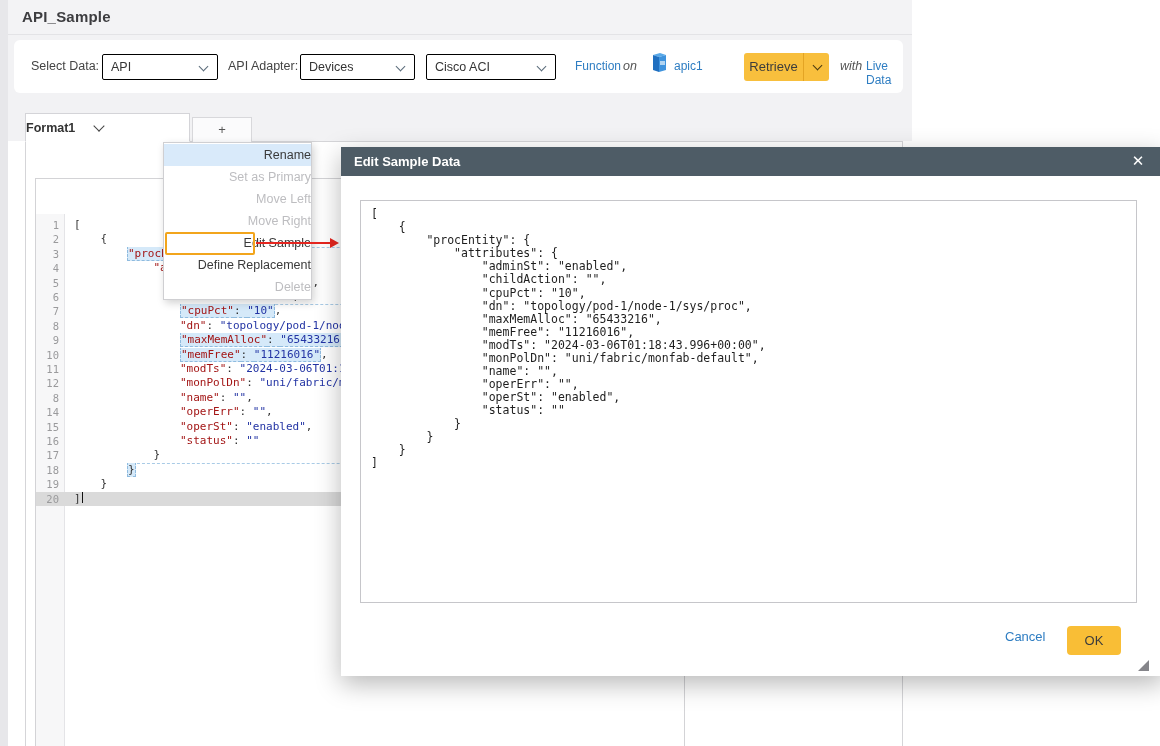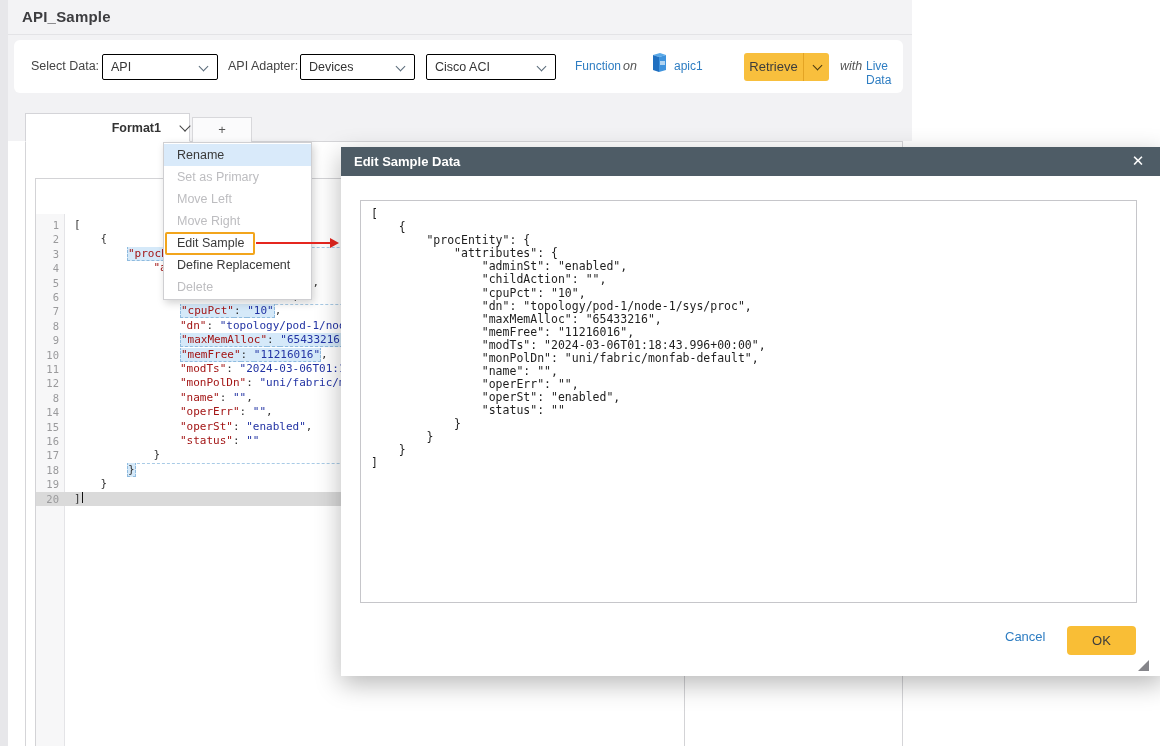--- a/index.html
+++ b/index.html
@@ -21,21 +21,21 @@
           font-size:12.5px;color:#333;line-height:24px;padding:0 8px;box-sizing:border-box;}
   .chev{position:absolute;right:10px;top:8px;width:6px;height:6px;border-right:1.5px solid #5a6b7a;border-bottom:1.5px solid #5a6b7a;transform:rotate(45deg);}
   .device-icon{position:absolute;left:638px;top:13px;}
   .retrieve{position:absolute;left:730px;top:13px;width:85px;height:28px;background:#f8bf3d;border-radius:3px;display:flex;cursor:pointer;}
   .ret-main{flex:1;text-align:center;line-height:28px;font-size:13px;color:#3c3c3c;}
   .ret-split{width:25px;border-left:1px solid #e3a424;position:relative;}
   .ret-split .chev{right:8px;top:9px;border-color:#4a3a10;}
 
   
   .tab-format{position:absolute;left:25px;top:113px;width:165px;height:29px;background:#fff;border:1px solid #d4d4d8;border-bottom:1px solid #fff;
-              z-index:2;display:flex;align-items:center;justify-content:flex-end;gap:20px;font-size:12.5px;font-weight:700;color:#333;box-sizing:border-box;cursor:pointer;}
+              z-index:2;display:flex;align-items:center;justify-content:flex-start;gap:20px;font-size:12.5px;font-weight:700;color:#333;box-sizing:border-box;cursor:pointer;}
   .tab-chev{width:7px;height:7px;border-right:1.6px solid #444;border-bottom:1.6px solid #444;transform:rotate(45deg);margin-top:-3px;}
   .tab-add{position:absolute;left:192px;top:117px;width:60px;height:25px;background:#fbfbfc;border:1px solid #d8d8db;border-bottom:none;
            z-index:2;text-align:center;line-height:23px;font-size:13px;color:#555;box-sizing:border-box;cursor:pointer;}
   .main-panel{position:absolute;left:25px;top:141px;width:878px;height:605px;background:#fff;border:1px solid #d5d5d8;border-bottom:none;box-sizing:border-box;}
   .editor-panel{position:absolute;left:35px;top:178px;width:650px;height:568px;background:#fff;border:1px solid #d3d3d6;border-bottom:none;box-sizing:border-box;}
   .device-select{position:absolute;left:37px;top:186px;width:214px;height:26px;border:1px solid #c9c9ce;background:#fff;
                  font-size:12.5px;color:#333;line-height:24px;padding:0 8px;box-sizing:border-box;z-index:1;}
 
   
   .gutter-bg{position:absolute;left:36px;top:214px;width:28px;height:532px;background:#f7f7f8;border-right:1px solid #e4e4e7;}
@@ -49,41 +49,41 @@
   .tok.pl{color:#333;}
   .tok.h{background:#d5e9f9;border-top:1px dashed #8fbbdf;border-bottom:1px dashed #8fbbdf;}
   .tok.hs{border-left:1px dashed #8fbbdf;}
   .tok.he{border-right:1px dashed #8fbbdf;}
   .dashline{position:absolute;top:0;right:0;border-top:1px dashed #a9cbe6;height:0;}
   .cursor{display:inline-block;width:1px;height:11px;background:#111;vertical-align:-1px;margin-left:1px;}
 
   
   .ctx-menu{position:absolute;left:163px;top:142px;width:149px;background:#fff;border:1px solid #cfcfd2;
             box-shadow:2px 3px 8px rgba(0,0,0,.18);z-index:5;box-sizing:border-box;padding:1px 0;}
-  .ctx-item{height:22px;line-height:22px;padding-left:13px;font-size:12.5px;color:#3a3a3a;position:relative;cursor:pointer;}
+  .ctx-item{height:22px;line-height:22px;padding-left:13px;font-size:12.5px;color:#3a3a3a;position:relative;cursor:pointer;text-align:right;}
   .ctx-item.hover{background:#d9eafa;}
   .ctx-item.disabled{color:#bdbdc0;cursor:default;}
   .mark-box{position:absolute;left:1px;top:0;width:86px;height:19px;border:2px solid #f2a51c;border-radius:2px;}
 
   
   .arrow-line{position:absolute;left:256px;top:242px;width:74px;height:2px;background:#e5261f;z-index:6;}
   .arrow-head{position:absolute;left:330px;top:238px;width:0;height:0;border-left:9px solid #e5261f;
               border-top:5px solid transparent;border-bottom:5px solid transparent;z-index:6;}
 
   
   .modal{position:absolute;left:341px;top:147px;width:823px;height:529px;background:#fff;z-index:10;
          box-shadow:0 8px 24px rgba(0,0,0,.28);}
   .modal-header{height:29px;background:#4e5c66;color:#fff;font-size:13px;font-weight:700;line-height:29px;padding-left:13px;position:relative;}
   .modal-close{position:absolute;right:16px;top:0;width:20px;height:29px;line-height:28px;text-align:center;color:#fff;
                font-size:15px;font-weight:400;cursor:pointer;}
   .modal-textarea{position:absolute;left:19px;top:53px;width:777px;height:403px;border:1px solid #c6c6ca;box-sizing:border-box;
                   background:#fff;padding:7px 10px;overflow:hidden;cursor:text;}
   .modal-textarea pre{margin:0;font:11.5px/13.1px "DejaVu Sans Mono",monospace;color:#1e1e1e;white-space:pre;}
   .modal-cancel{position:absolute;left:664px;top:482px;font-size:13px;color:#2e7dc2;cursor:pointer;}
-  .modal-ok{position:absolute;left:726px;top:479px;width:69px;height:29px;background:#f9be36;border-radius:4px;
+  .modal-ok{position:absolute;left:726px;top:479px;width:54px;height:29px;background:#f9be36;border-radius:4px;
             text-align:center;line-height:29px;font-size:13px;color:#3d3d3d;cursor:pointer;}
   .modal-resize{position:absolute;left:797px;top:513px;width:0;height:0;border-left:11px solid transparent;border-bottom:11px solid #85858a;cursor:nwse-resize;}
 </style>
 </head>
 <body>
 
 <div class="page">
 
   <div class="left-strip"></div>
   <div class="app-bg"></div>

